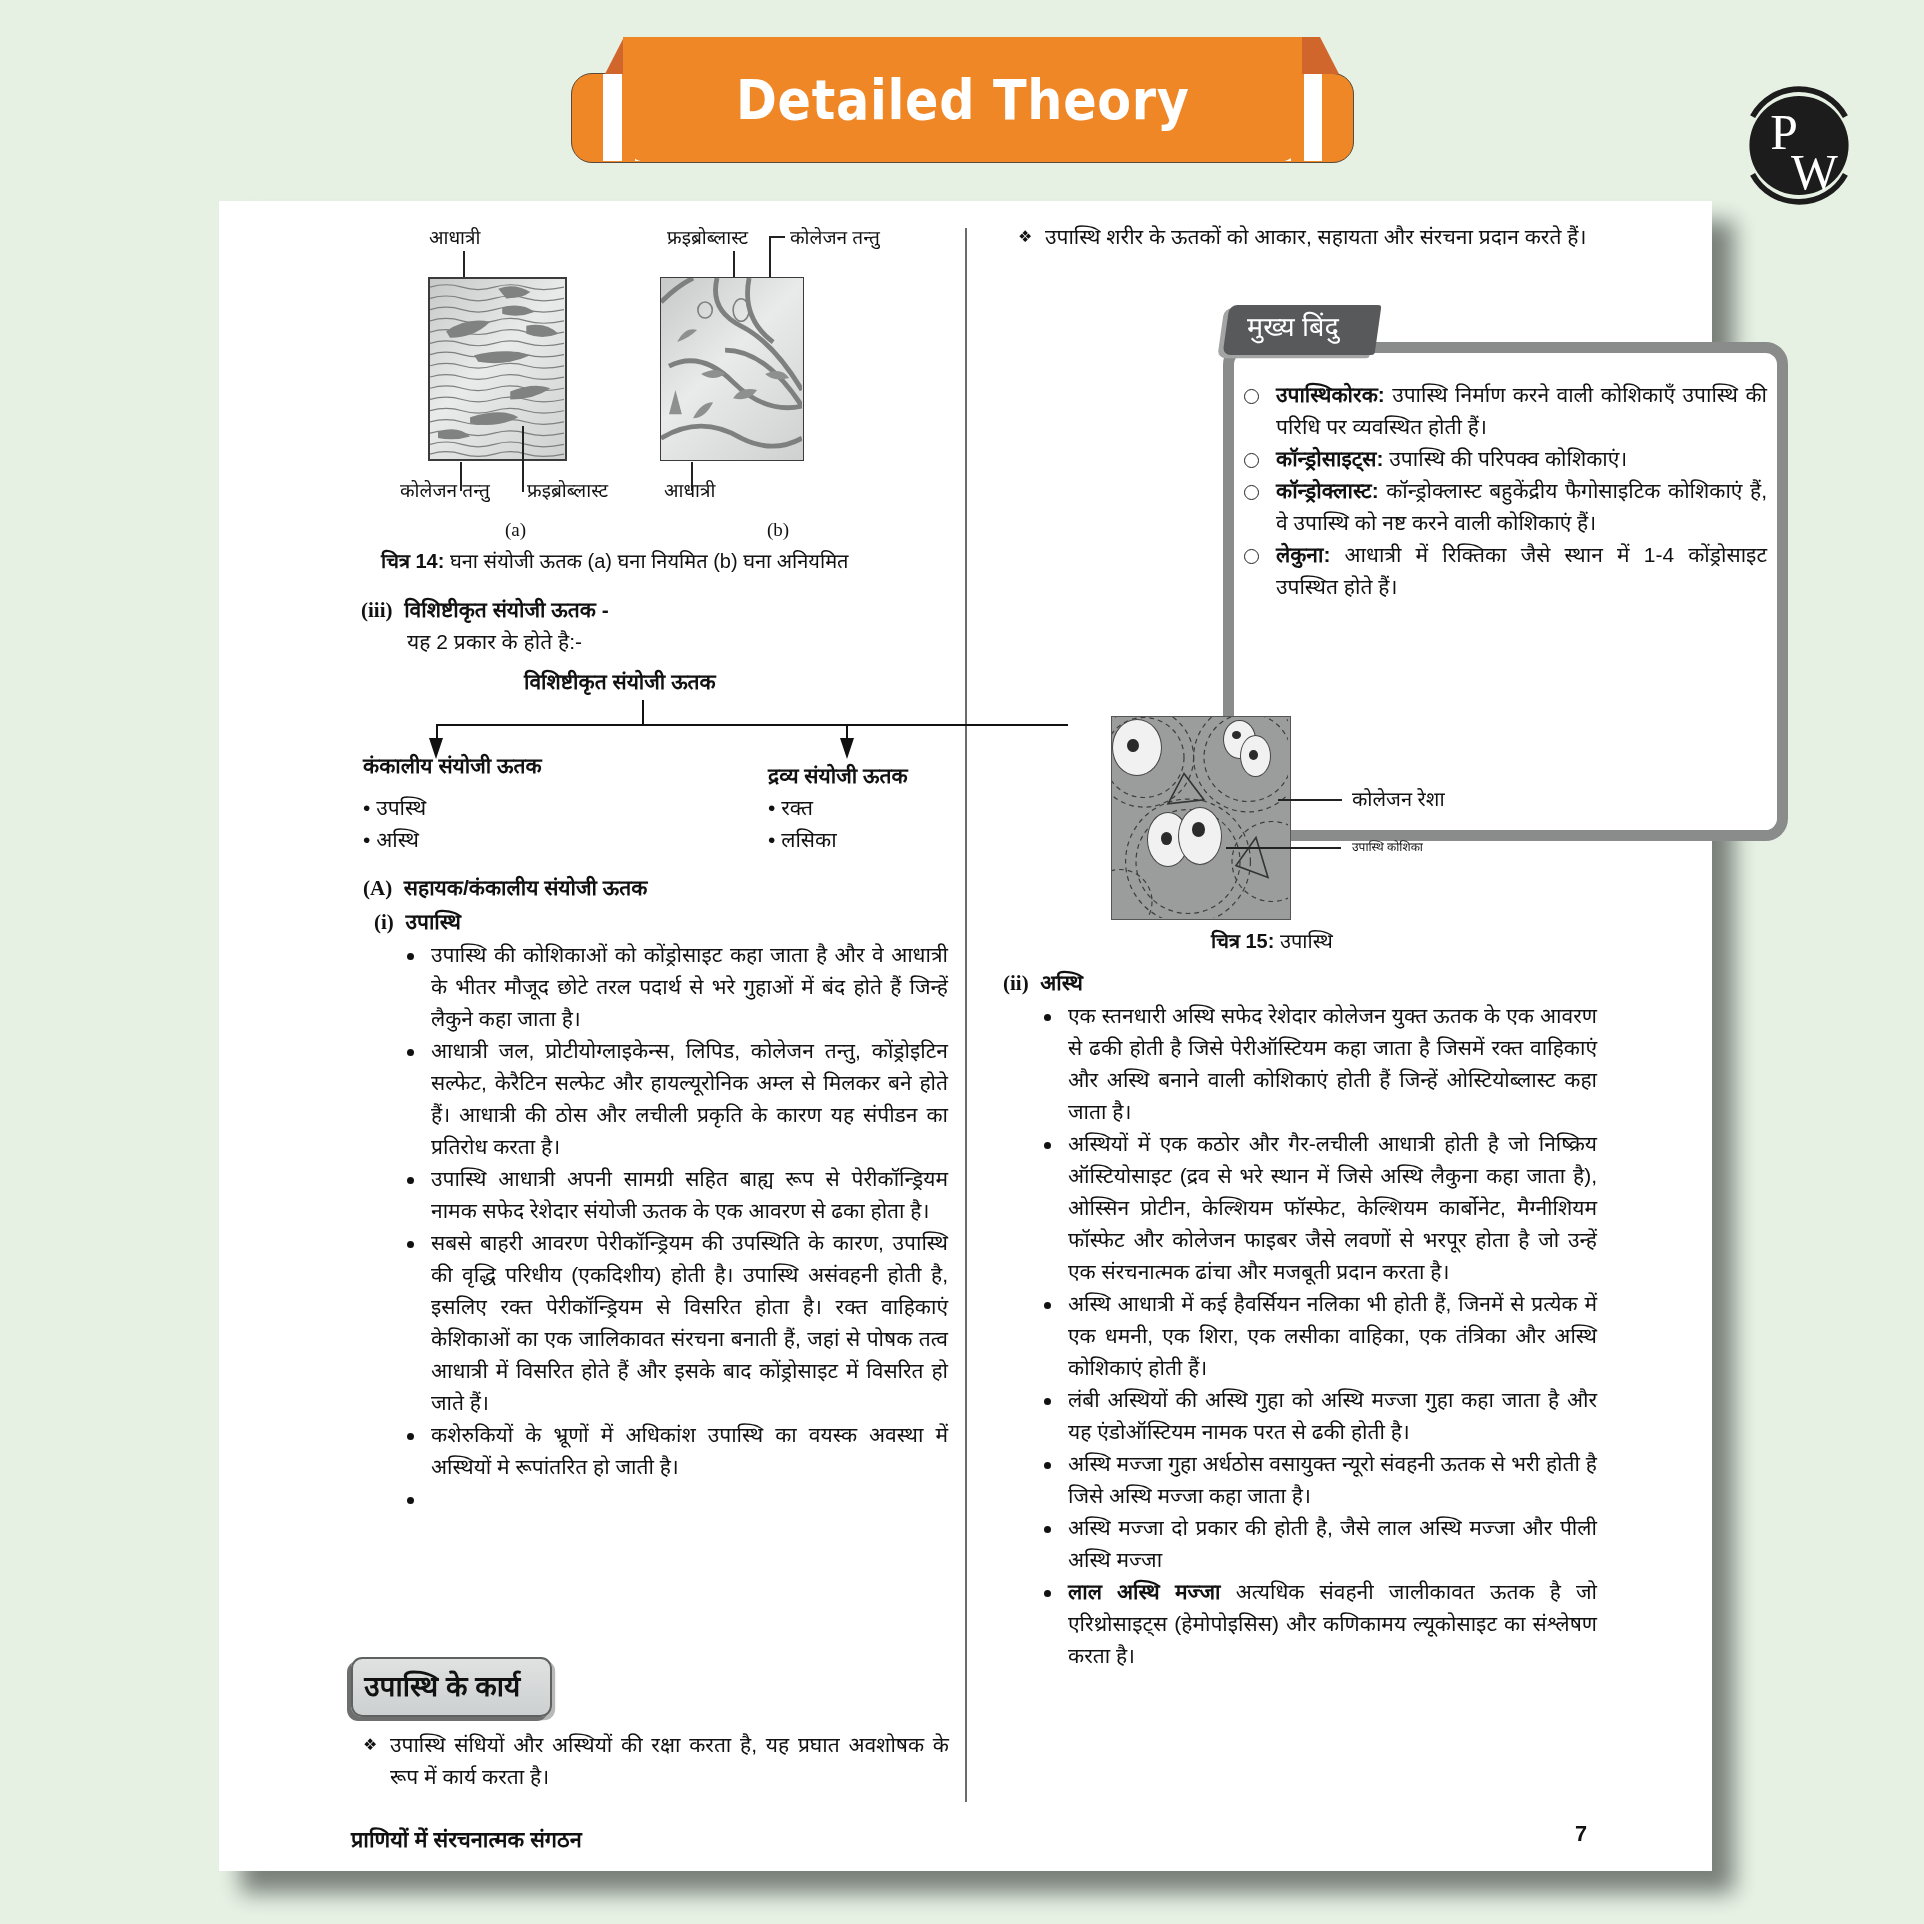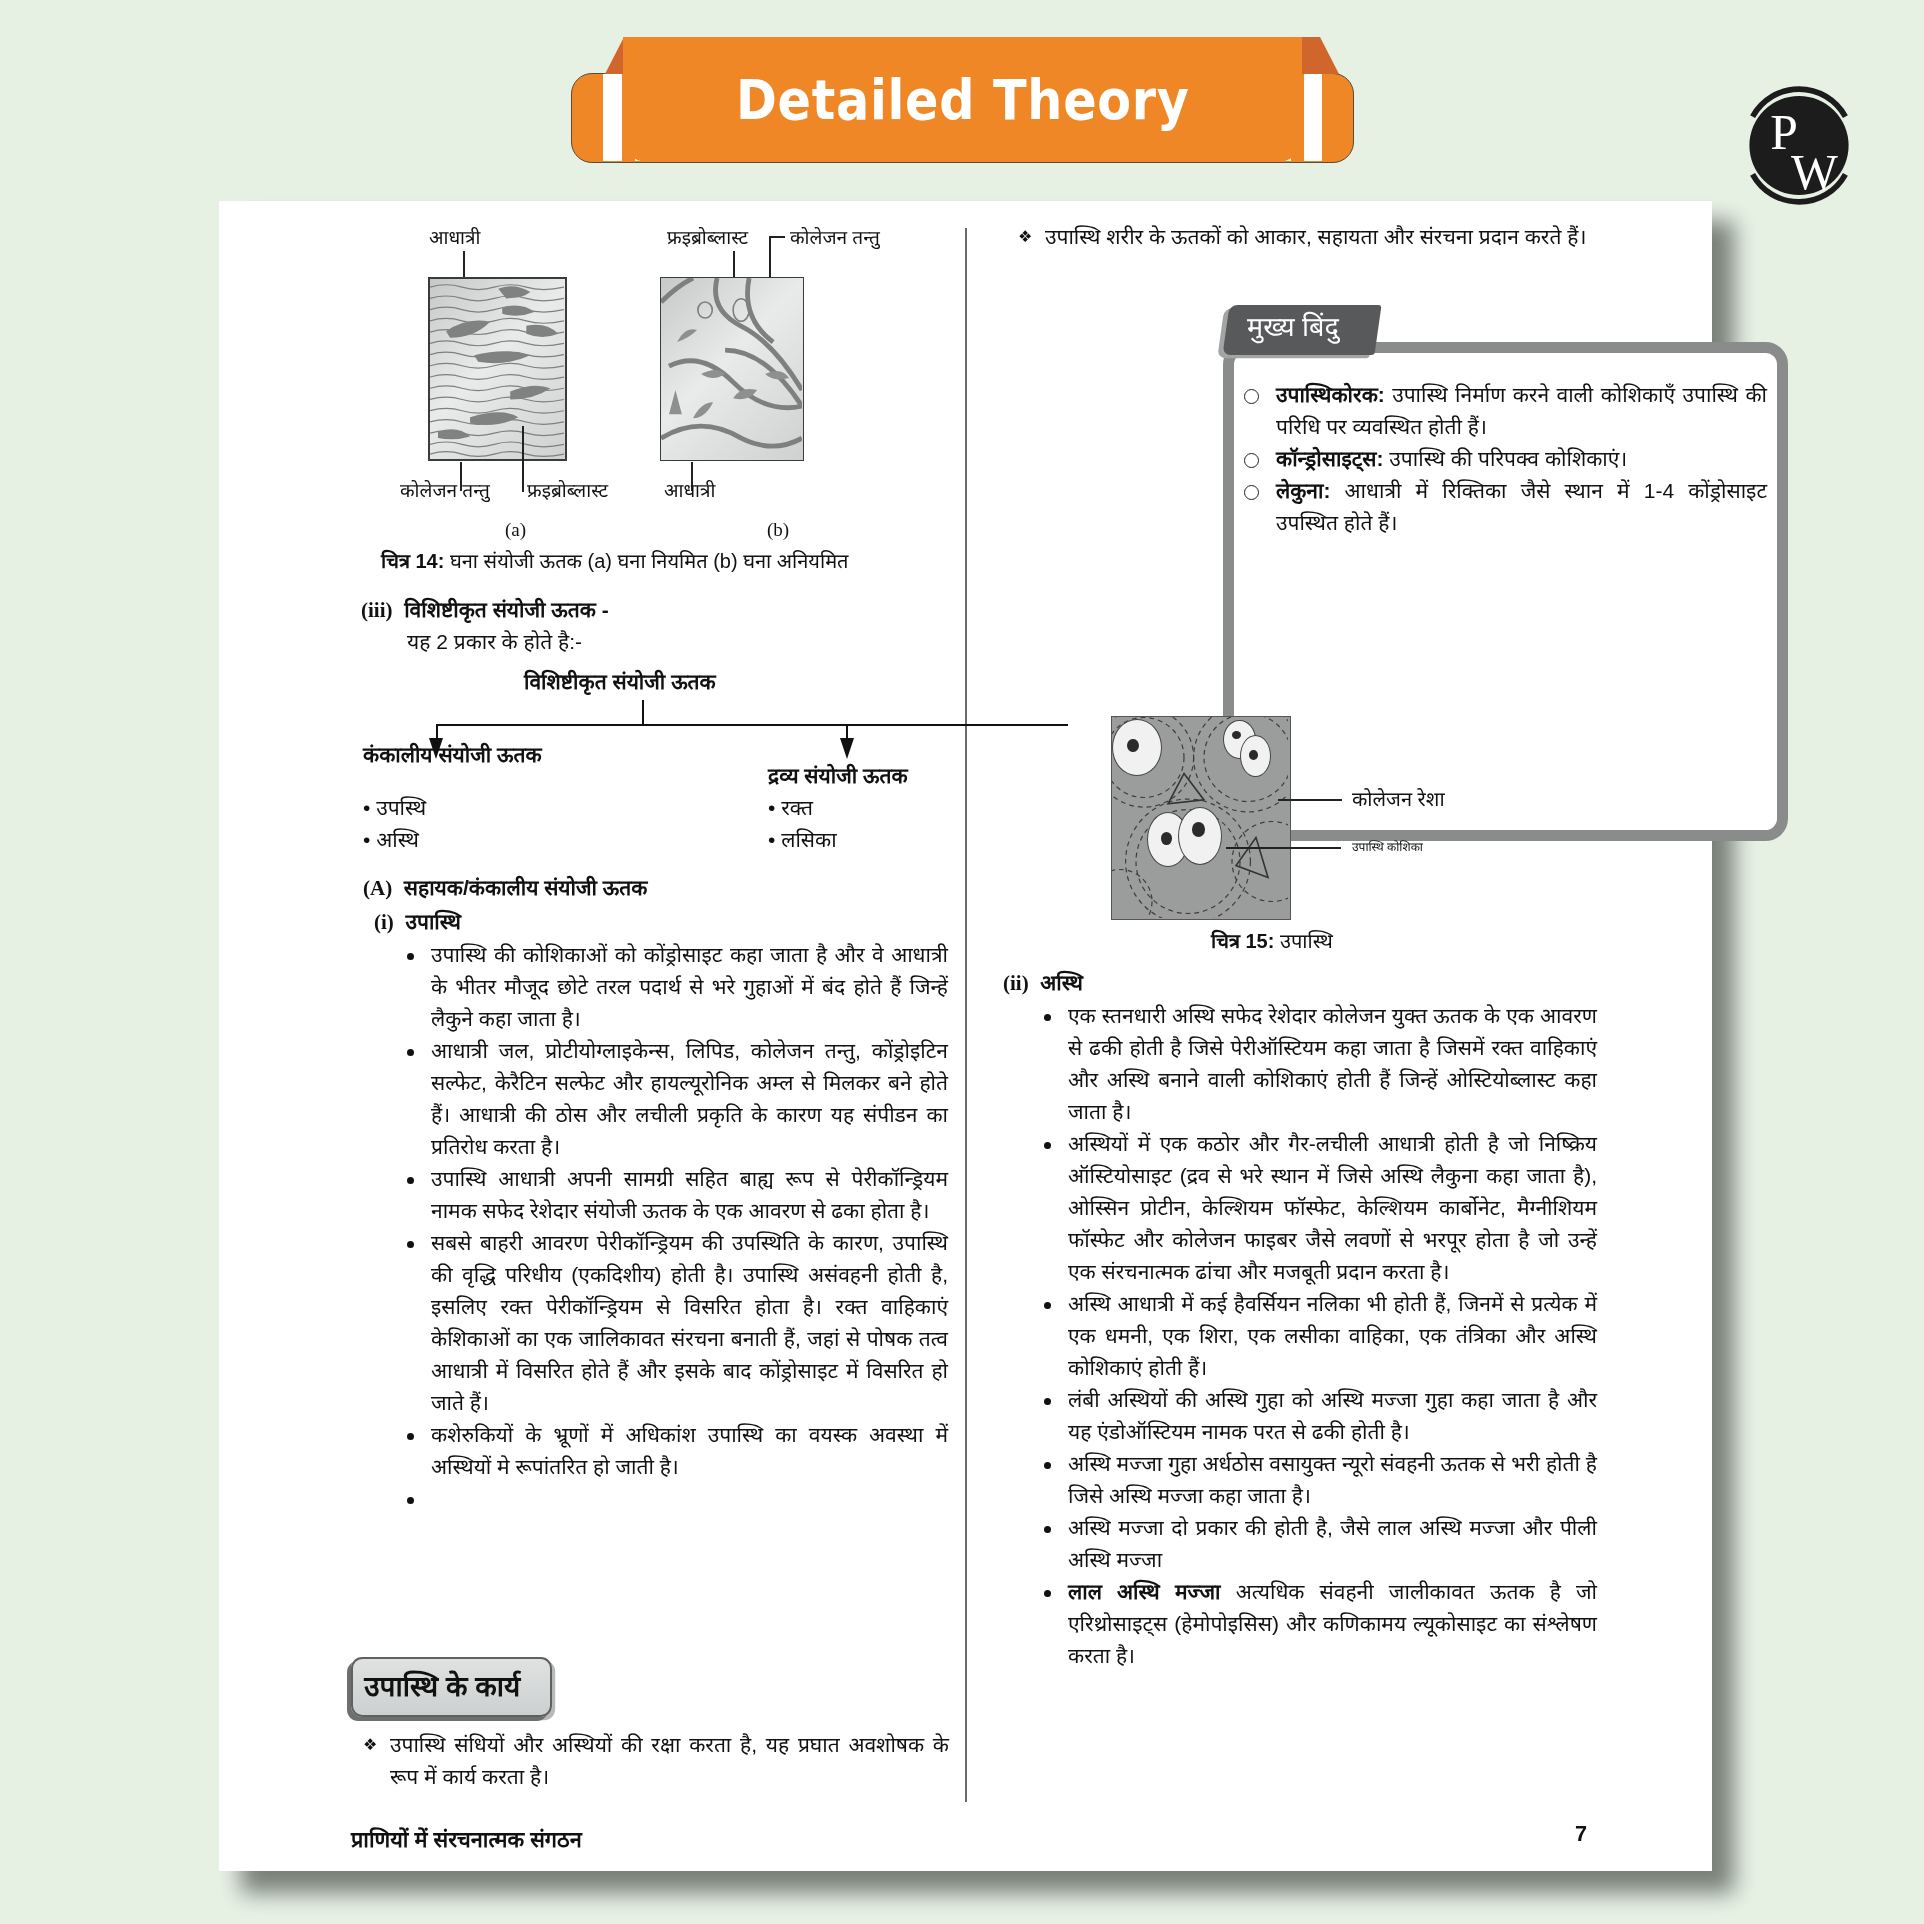--- a/index.html
+++ b/index.html
@@ -213,21 +213,21 @@
     <div class="abs txt" style="left:188px;top:425px">यह 2 प्रकार के होते है:-</div>
 
     <div>
       <div class="abs txt bold" style="left:305px;top:465px">विशिष्टीकृत संयोजी ऊतक</div>
       <div class="tline" style="left:423px;top:499px;width:1.6px;height:26px"></div>
       <div class="tline" style="left:217px;top:523px;width:632px;height:1.6px"></div>
       <div class="tline" style="left:217px;top:523px;width:1.6px;height:17.6px"></div>
       <div class="tline" style="left:627px;top:523px;width:1.6px;height:17.6px"></div>
       <div class="arrowhead" style="left:210px;top:537px"></div>
       <div class="arrowhead" style="left:621px;top:537px"></div>
-      <div class="abs txt bold" style="left:144px;top:538px">कंकालीय संयोजी ऊतक</div>
+      <div class="abs txt bold" style="left:144px;top:549px">कंकालीय संयोजी ऊतक</div>
       <div class="abs txt" style="left:144px;top:591px">• उपस्थि</div>
       <div class="abs txt" style="left:144px;top:623px">• अस्थि</div>
       <div class="abs txt bold" style="left:549px;top:559px">द्रव्य संयोजी ऊतक</div>
       <div class="abs txt" style="left:549px;top:591px">• रक्त</div>
       <div class="abs txt" style="left:549px;top:623px">• लसिका</div>
     </div>
 
     <div class="abs txt bold" style="left:144px;top:671px">
       <span class="serif">(A)</span>&nbsp;
       <span>सहायक/कंकालीय संयोजी ऊतक</span>
@@ -267,20 +267,21 @@
     </div>
   </div>
 
   <div>
     <div class="kp-box" style="left:1004px;top:141px;width:565px;height:499px"></div>
     <div class="kp-tab" style="left:1007px;top:104px;width:152px;height:50px"></div>
     <div class="kp-title" style="left:1028px;top:109px">मुख्य बिंदु</div>
     <ul class="abs bullet-list txt just" style="left:1057px;top:178px;width:491px">
       <li><span class="circ"></span><b>उपास्थिकोरक:</b><span> उपास्थि निर्माण करने वाली कोशिकाएँ उपास्थि की परिधि पर व्यवस्थित होती हैं।</span></li>
       <li><span class="circ"></span><b>कॉन्ड्रोसाइट्स:</b><span> उपास्थि की परिपक्व कोशिकाएं।</span></li>
+      <li><span class="circ"></span><b>कॉन्ड्रोक्लास्ट:</b><span> कॉन्ड्रोक्लास्ट बहुकेंद्रीय फैगोसाइटिक कोशिकाएं हैं, वे उपास्थि को नष्ट करने वाली कोशिकाएं हैं।</span></li>
       <li><span class="circ"></span><b>लेकुना:</b><span> आधात्री में रिक्तिका जैसे स्थान में 1-4 कोंड्रोसाइट उपस्थित होते हैं।</span></li>
     </ul>
   </div>
 
   <div>
     <div class="fig15" style="left:892px;top:515px">
       <svg width="176" height="201" viewBox="0 0 220 250" style="position:absolute;left:0;top:0">
         <g fill="none" stroke="#3d3d3d" stroke-width="1.5" stroke-dasharray="6 5">
           <circle cx="40" cy="50" r="50"></circle>
             <circle cx="170" cy="50" r="55"></circle>

